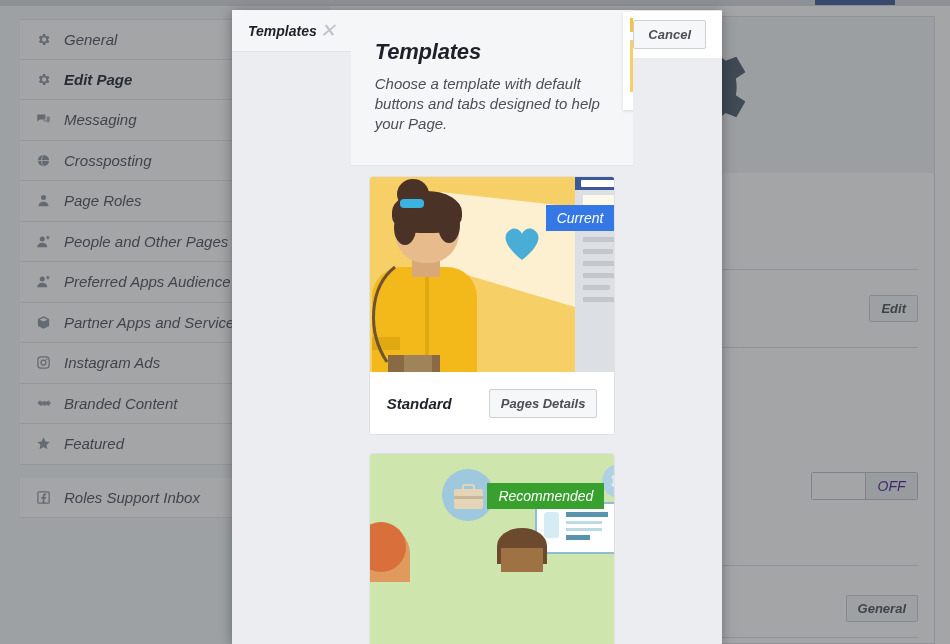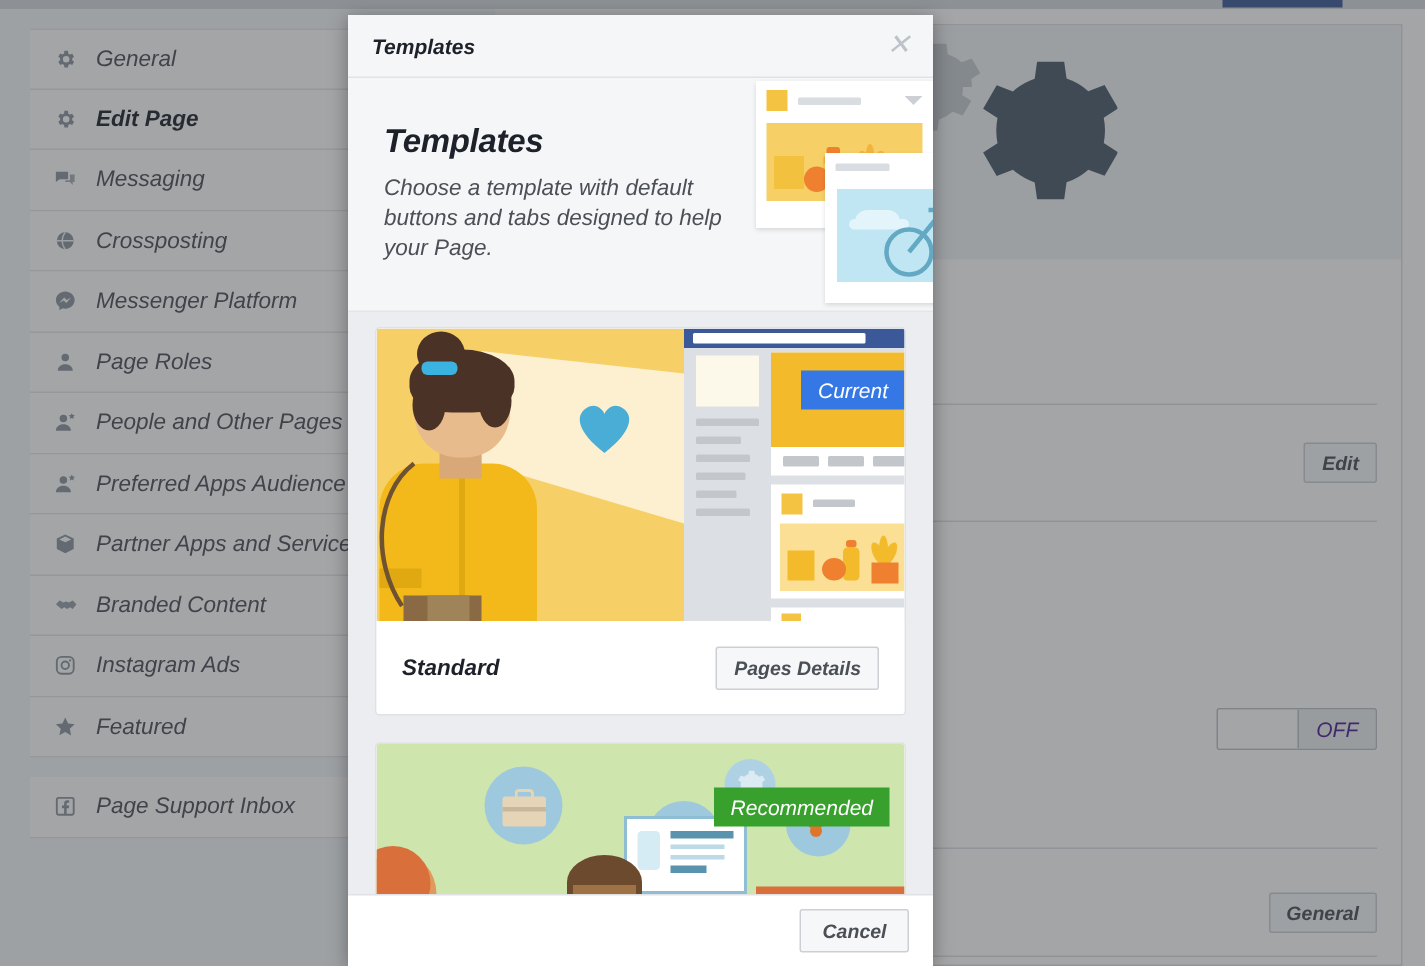--- a/index.html
+++ b/index.html
@@ -90,25 +90,25 @@
   
   .dim-overlay {
     position: absolute; inset: 0;
     background: rgba(50,55,60,0.45);
     z-index: 50;
   }
 
   
   .modal {
     position: absolute; left: 232px; top: 10px;
-    width: 390px; height: 634px;
+    width: 490px; height: 634px;
     background: #ebedf0;
     box-shadow: 0 2px 12px rgba(0,0,0,0.35);
     z-index: 100;
-    display: flex; flex-direction: column;
+    display: flex; flex-direction: row;
     overflow: hidden;
   }
   .modal-header {
     height: 42px; flex: none;
     background: #f5f6f7;
     border-bottom: 1px solid #e0e2e6;
     display: flex; align-items: center;
     padding: 0 12px 0 16px;
   }
   .modal-title { font-size: 14px; font-weight: bold; color: #1d2129; flex: 1; }
@@ -227,28 +227,20 @@
             <svg width="15" height="15" viewBox="0 0 24 24" fill="currentColor">
               <circle cx="12" cy="12" r="9"></circle>
               <path d="M12 3a14 14 0 000 18M3 12h18" stroke="#f6f7f9" stroke-width="1.4" fill="none"></path>
             </svg>
           </span>
           <span>Crossposting</span>
         </div>
         <div class="nav-item">
           <span class="nav-ico">
             <svg width="15" height="15" viewBox="0 0 24 24" fill="currentColor">
-              <path d="M12 2C6.5 2 2 6.1 2 11.2c0 2.9 1.5 5.5 3.8 7.2V22l3.5-1.9c.9.2 1.8.4 2.7.4 5.5 0 10-4.1 10-9.3S17.5 2 12 2zm1 12.3l-2.6-2.7-5 2.7 5.5-5.8 2.6 2.7 4.9-2.7-5.4 5.8z"></path>
-            </svg>
-          </span>
-          <span>Messenger Platform</span>
-        </div>
-        <div class="nav-item">
-          <span class="nav-ico">
-            <svg width="15" height="15" viewBox="0 0 24 24" fill="currentColor">
               <circle cx="12" cy="7" r="4"></circle>
               <path d="M4 21c0-4.4 3.6-7 8-7s8 2.6 8 7z"></path>
             </svg>
           </span>
           <span>Page Roles</span>
         </div>
         <div class="nav-item">
           <span class="nav-ico">
             <svg width="15" height="15" viewBox="0 0 24 24" fill="currentColor">
               <circle cx="10" cy="8" r="4"></circle>
@@ -272,52 +264,52 @@
           <span class="nav-ico">
             <svg width="15" height="15" viewBox="0 0 24 24" fill="currentColor">
               <path d="M12 2l9 4.5v11L12 22 3 17.5v-11L12 2zm0 2.3L5.6 7.4 12 10.5l6.4-3.1L12 4.3z"></path>
             </svg>
           </span>
           <span>Partner Apps and Services</span>
         </div>
         <div class="nav-item">
           <span class="nav-ico">
             <svg width="15" height="15" viewBox="0 0 24 24" fill="currentColor">
-              <path d="M2 11l4-4 4 2 3-1 3 1 4-2 4 4-4 5-3-2-3 2-3-2-3 2z" opacity=".9"></path>
-            </svg>
-          </span>
-          <span>Branded Content</span>
-        </div>
-        <div class="nav-item">
-          <span class="nav-ico">
-            <svg width="15" height="15" viewBox="0 0 24 24" fill="currentColor">
               <rect x="3" y="3" width="18" height="18" rx="5" fill="none" stroke="currentColor" stroke-width="2"></rect>
               <circle cx="12" cy="12" r="4" fill="none" stroke="currentColor" stroke-width="2"></circle>
               <circle cx="17.2" cy="6.8" r="1.2"></circle>
             </svg>
           </span>
           <span>Instagram Ads</span>
         </div>
         <div class="nav-item">
           <span class="nav-ico">
             <svg width="15" height="15" viewBox="0 0 24 24" fill="currentColor">
+              <path d="M2 11l4-4 4 2 3-1 3 1 4-2 4 4-4 5-3-2-3 2-3-2-3 2z" opacity=".9"></path>
+            </svg>
+          </span>
+          <span>Branded Content</span>
+        </div>
+        <div class="nav-item">
+          <span class="nav-ico">
+            <svg width="15" height="15" viewBox="0 0 24 24" fill="currentColor">
               <path d="M12 2l3 6.6 7 .8-5.2 4.8 1.5 7-6.3-3.6L5.7 21l1.5-7L2 9.4l7-.8z"></path>
             </svg>
           </span>
           <span>Featured</span>
         </div>
         <div class="nav-gap"></div>
         <div class="nav-item">
           <span class="nav-ico">
             <svg width="15" height="15" viewBox="0 0 24 24" fill="currentColor">
               <rect x="3" y="3" width="18" height="18" rx="2" fill="none" stroke="currentColor" stroke-width="2"></rect>
               <path d="M13.5 21v-7h2.3l.4-2.7h-2.7V9.5c0-.8.2-1.3 1.3-1.3h1.4V5.8c-.3 0-1.1-.1-2-.1-2 0-3.4 1.2-3.4 3.5v2.1H8.5V14h2.3v7z"></path>
             </svg>
           </span>
-          <span>Page Support Inbox</span>
+          <span>Roles Support Inbox</span>
         </div>
       </div>
 
     <div class="bg-content">
       <div class="bg-cover">
         <span class="gear-small">
           <svg width="72" height="72" viewBox="0 0 24 24" fill="currentColor">
             <path d="M12 8.5a3.5 3.5 0 100 7 3.5 3.5 0 000-7zm0 5.2a1.7 1.7 0 110-3.4 1.7 1.7 0 010 3.4z"></path>
             <path d="M21 12c0-.6-.06-1.2-.17-1.76l2.02-1.3-1.9-3.3-2.28.86a8.9 8.9 0 00-3.04-1.76L15.3 2.4h-3.8l-.33 2.38a8.9 8.9 0 00-3.05 1.76l-2.27-.86-1.9 3.3 2.01 1.3A9.2 9.2 0 003.8 12c0 .6.05 1.2.16 1.76l-2.01 1.3 1.9 3.3 2.27-.86a8.9 8.9 0 003.05 1.76l.33 2.38h3.8l.33-2.38a8.9 8.9 0 003.04-1.76l2.28.86 1.9-3.3-2.02-1.3c.11-.56.17-1.16.17-1.76z"></path>
           </svg>

